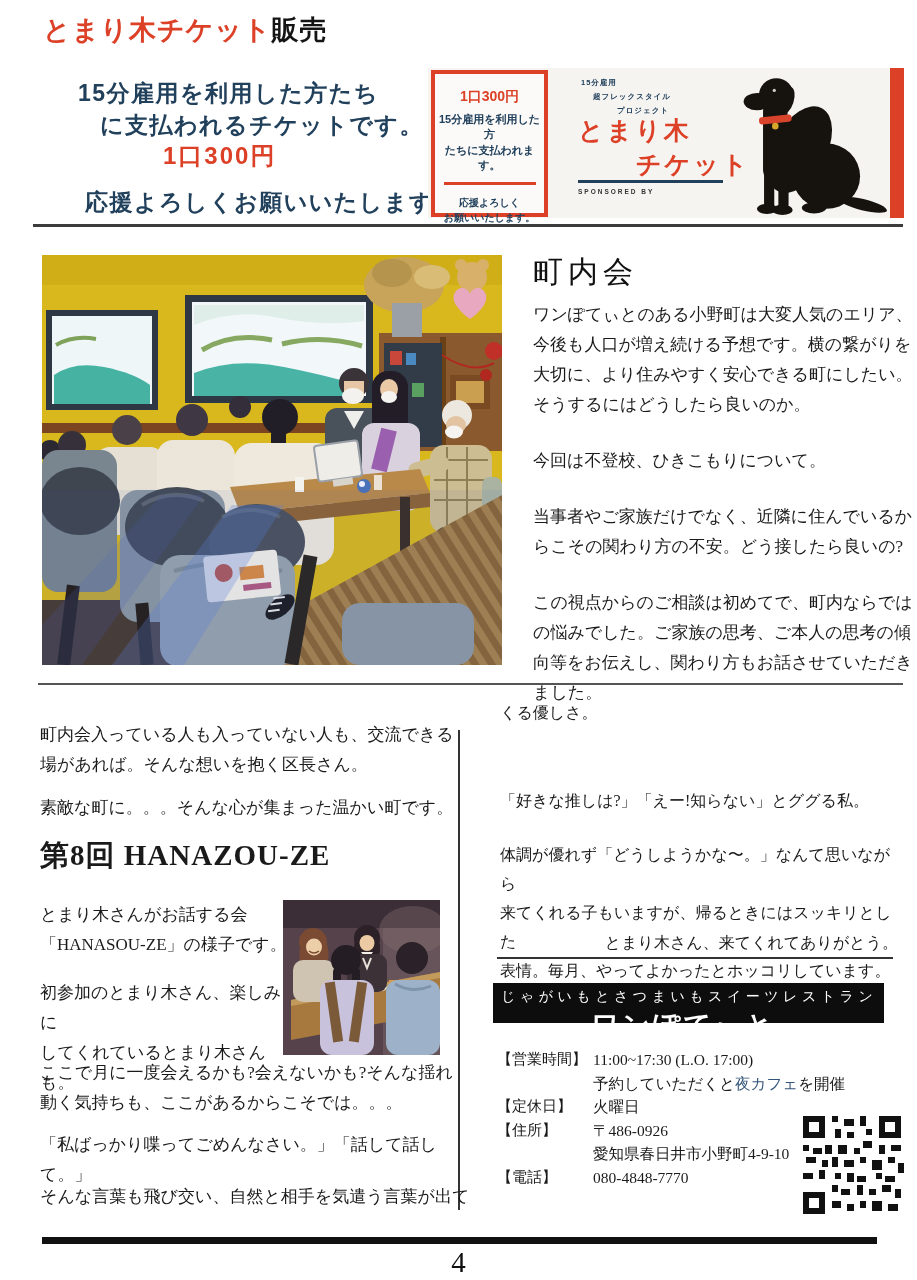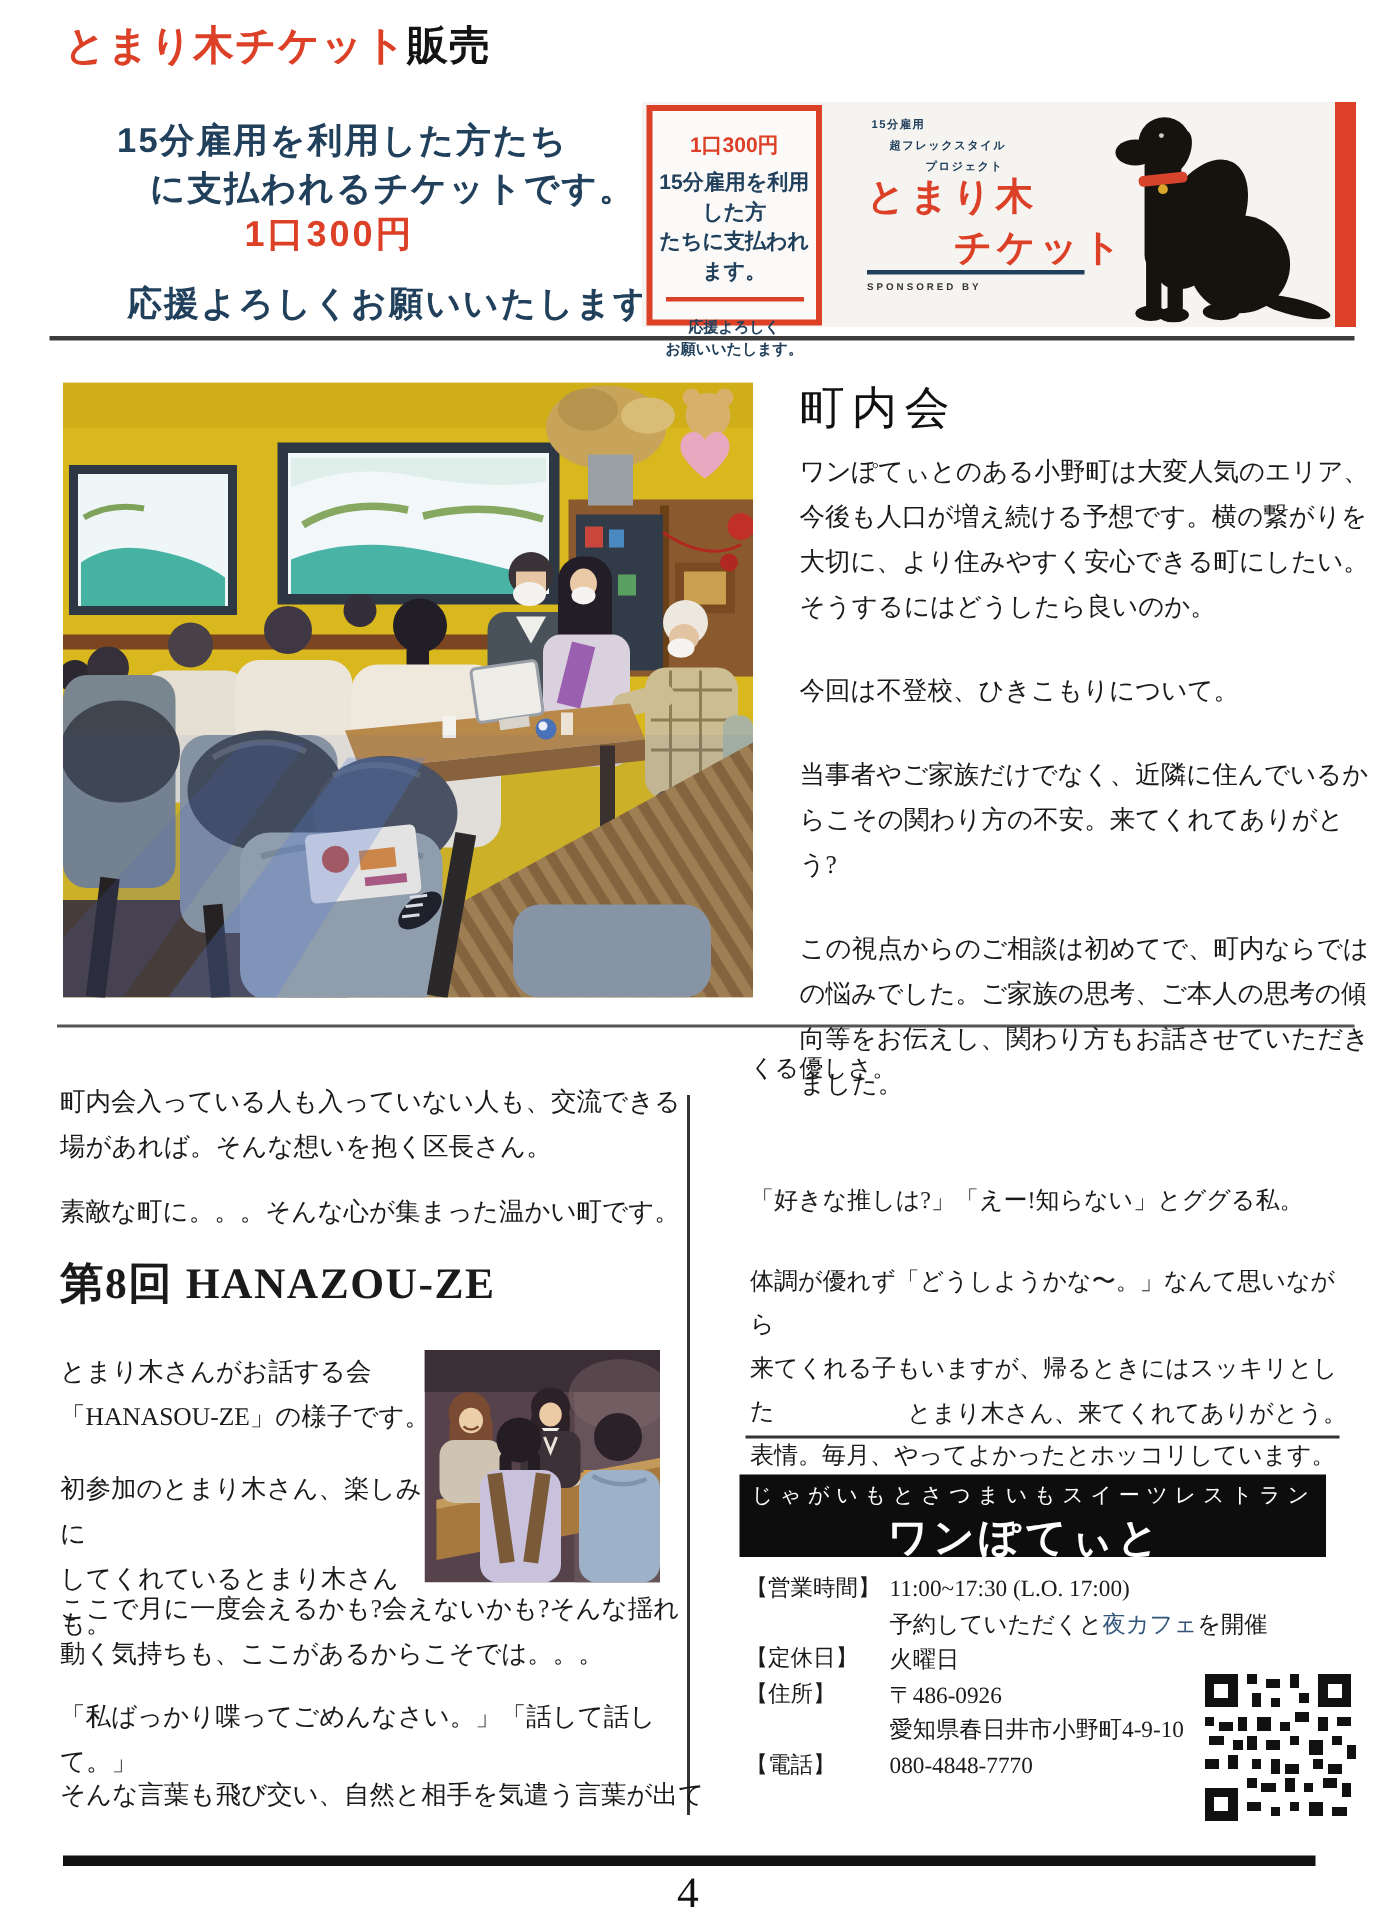--- a/index.html
+++ b/index.html
@@ -17,21 +17,21 @@
   .navy{color:#21405c;}
   .promo-l1{left:78px;top:78px;font-size:23px;font-weight:800;letter-spacing:1.5px;}
   .promo-l2{left:100px;top:110px;font-size:23px;font-weight:800;letter-spacing:1.5px;}
   .promo-price{left:163px;top:140px;font-size:24px;font-weight:900;color:#dc4128;letter-spacing:2px;}
   .promo-support{left:85px;top:187px;font-size:23px;font-weight:800;letter-spacing:1.5px;}
 
   
   .ticket{left:428px;top:68px;width:476px;height:150px;background:#f6f4f1;}
   .stub{position:absolute;left:3px;top:2px;width:109px;height:139px;border:4px solid #dc4128;background:#fbfaf8;text-align:center;}
   .stub-price{margin-top:14px;font-size:14px;font-weight:900;color:#dc4128;}
-  .stub-desc{margin-top:6px;font-size:14px;font-weight:800;color:#21405c;line-height:1.4;}
+  .stub-desc{margin-top:6px;font-size:11px;font-weight:800;color:#21405c;line-height:1.4;}
   .stub-line{margin:8px auto 0;width:92px;height:3px;background:#dc4128;}
   .stub-support{margin-top:10px;font-size:10px;font-weight:800;color:#21405c;line-height:1.5;}
   .tmain-tag{position:absolute;font-size:7.5px;font-weight:800;color:#21405c;letter-spacing:1px;}
   .tmain-title{position:absolute;font-size:25px;font-weight:900;color:#dc4128;letter-spacing:3px;}
   .tmain-underline{position:absolute;left:150px;top:112px;width:145px;height:3px;background:#21405c;}
   .tmain-sponsored{position:absolute;left:150px;top:120px;font-size:6.5px;font-weight:800;color:#343434;letter-spacing:2px;}
   .redbar{position:absolute;right:0;top:0;width:14px;height:150px;background:#dc4128;}
 
   
   .hr1{left:33px;top:224px;width:870px;height:3px;background:#3c3c3c;}
@@ -47,21 +47,21 @@
 
   
   .bl{left:40px;width:440px;font-size:17px;line-height:30px;}
   .bl-head{left:40px;top:836px;font-size:29px;font-weight:600;letter-spacing:1px;}
   .narrow{width:248px;}
   
   .br{left:500px;width:405px;font-size:16px;line-height:29px;}
   .thanks{text-align:right;width:398px;}
 
   
-  .banner{left:493px;top:983px;width:391px;height:55px;background:#0d0d0d;color:#fff;}
+  .banner{left:493px;top:983px;width:391px;height:40px;background:#0d0d0d;color:#fff;}
   .banner-sub{margin:5px 0 0 8px;font-size:14px;letter-spacing:4.5px;}
   .banner-name{margin:1px 10px 0 0;text-align:center;font-size:27px;font-weight:700;letter-spacing:3px;}
   .info{left:497px;top:1048px;width:400px;font-size:15.5px;line-height:23.5px;}
   .inforow{position:relative;padding-left:96px;}
   .inforow .lbl{position:absolute;left:0;top:0;font-size:15px;}
   .accent{color:#33557a;}
   .mail{color:#111;text-decoration:none;border-bottom:1.5px solid #111;}
 
   .qr{left:800px;top:1113px;width:104px;height:104px;}
   .pagenum{left:0;top:1246px;width:917px;text-align:center;font-size:29px;color:#111;}
@@ -243,21 +243,21 @@
   </svg>
 
   <div class="abs art-head serif">町内会</div>
   <div class="abs art-body serif">
     <p class="preline">ワンぽてぃとのある小野町は大変人気のエリア、
 今後も人口が増え続ける予想です。横の繋がりを
 大切に、より住みやすく安心できる町にしたい。
 そうするにはどうしたら良いのか。</p>
     <p class="preline">今回は不登校、ひきこもりについて。</p>
     <p class="preline">当事者やご家族だけでなく、近隣に住んでいるか
-らこその関わり方の不安。来てくれてありがとう?</p>
+らこその関わり方の不安。どう接したら良いの?</p>
     <p class="preline">この視点からのご相談は初めてで、町内ならでは
 の悩みでした。ご家族の思考、ご本人の思考の傾
 向等をお伝えし、関わり方もお話させていただき
 ました。</p>
   </div>
 
   <div class="abs hr2"></div>
   <div class="abs vline"></div>
 
   <div class="abs bl preline" style="top:720px;">町内会入っている人も入っていない人も、交流できる

